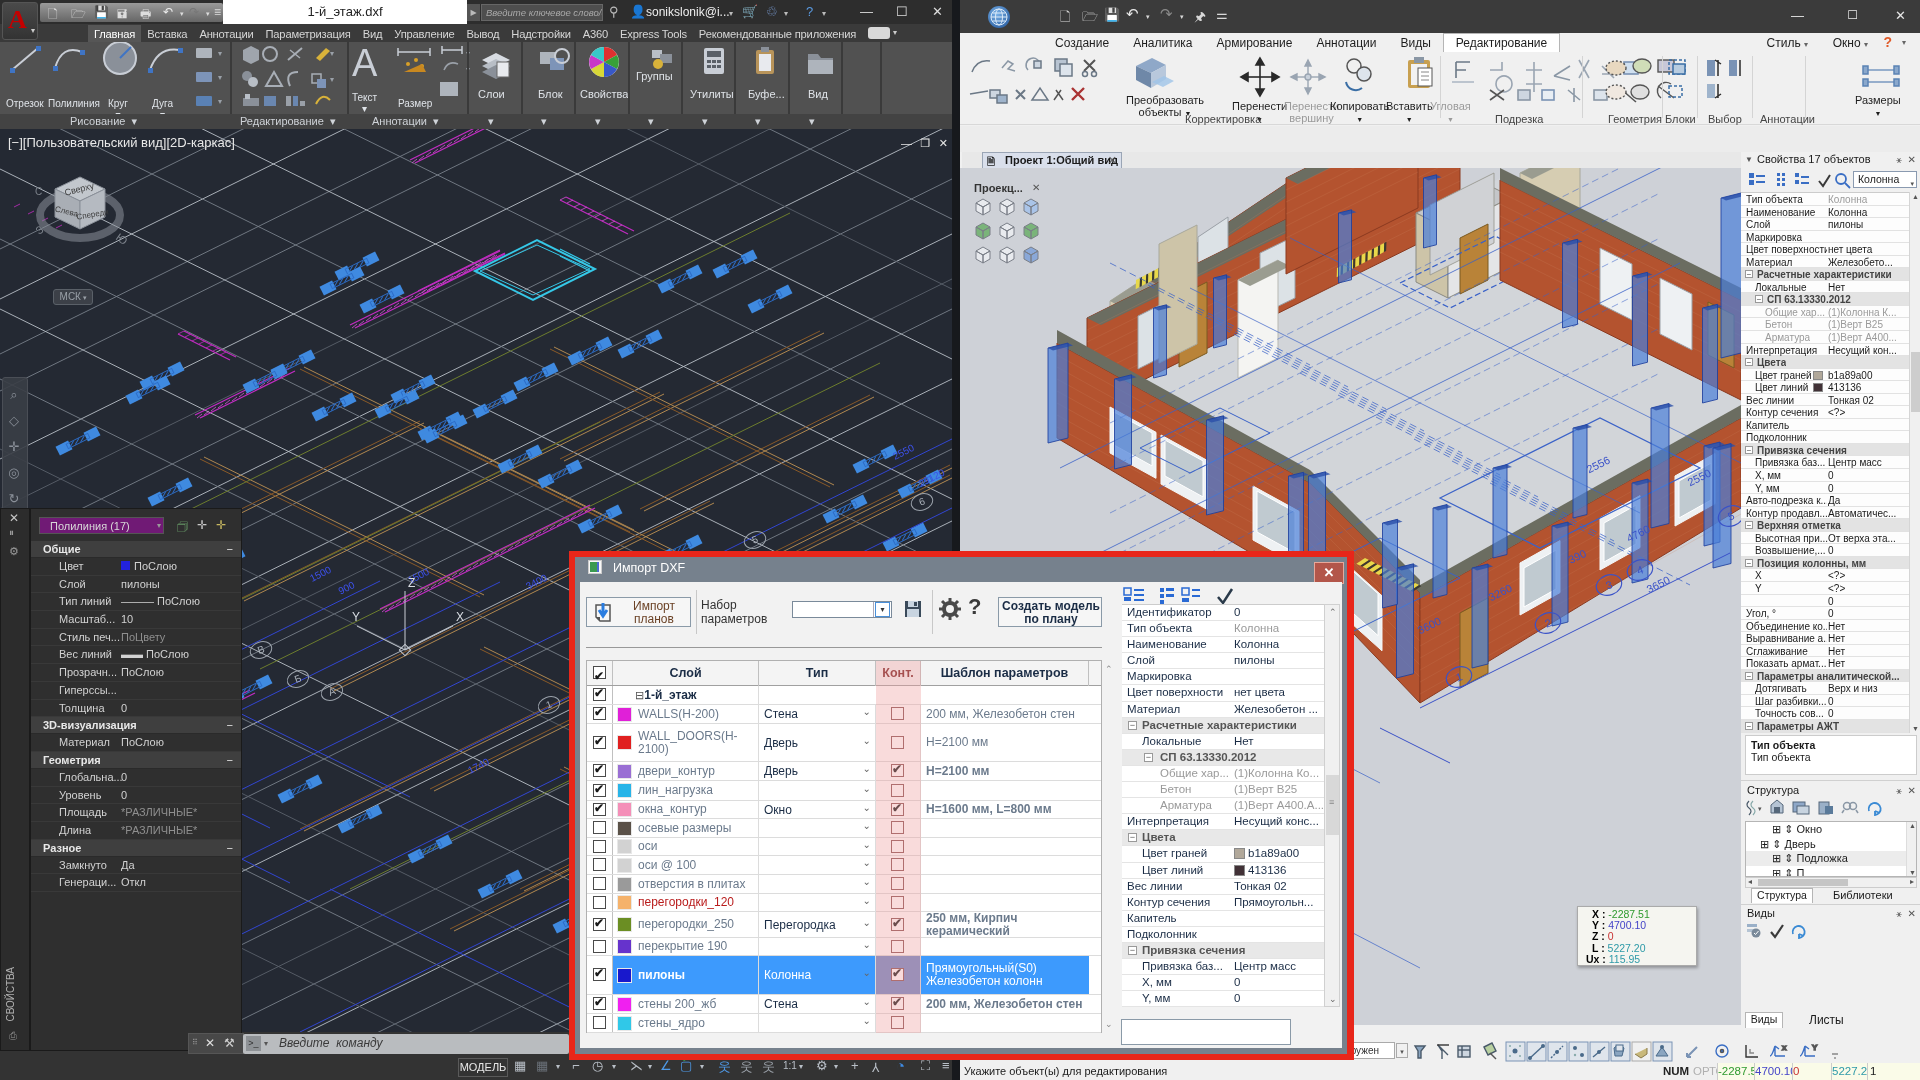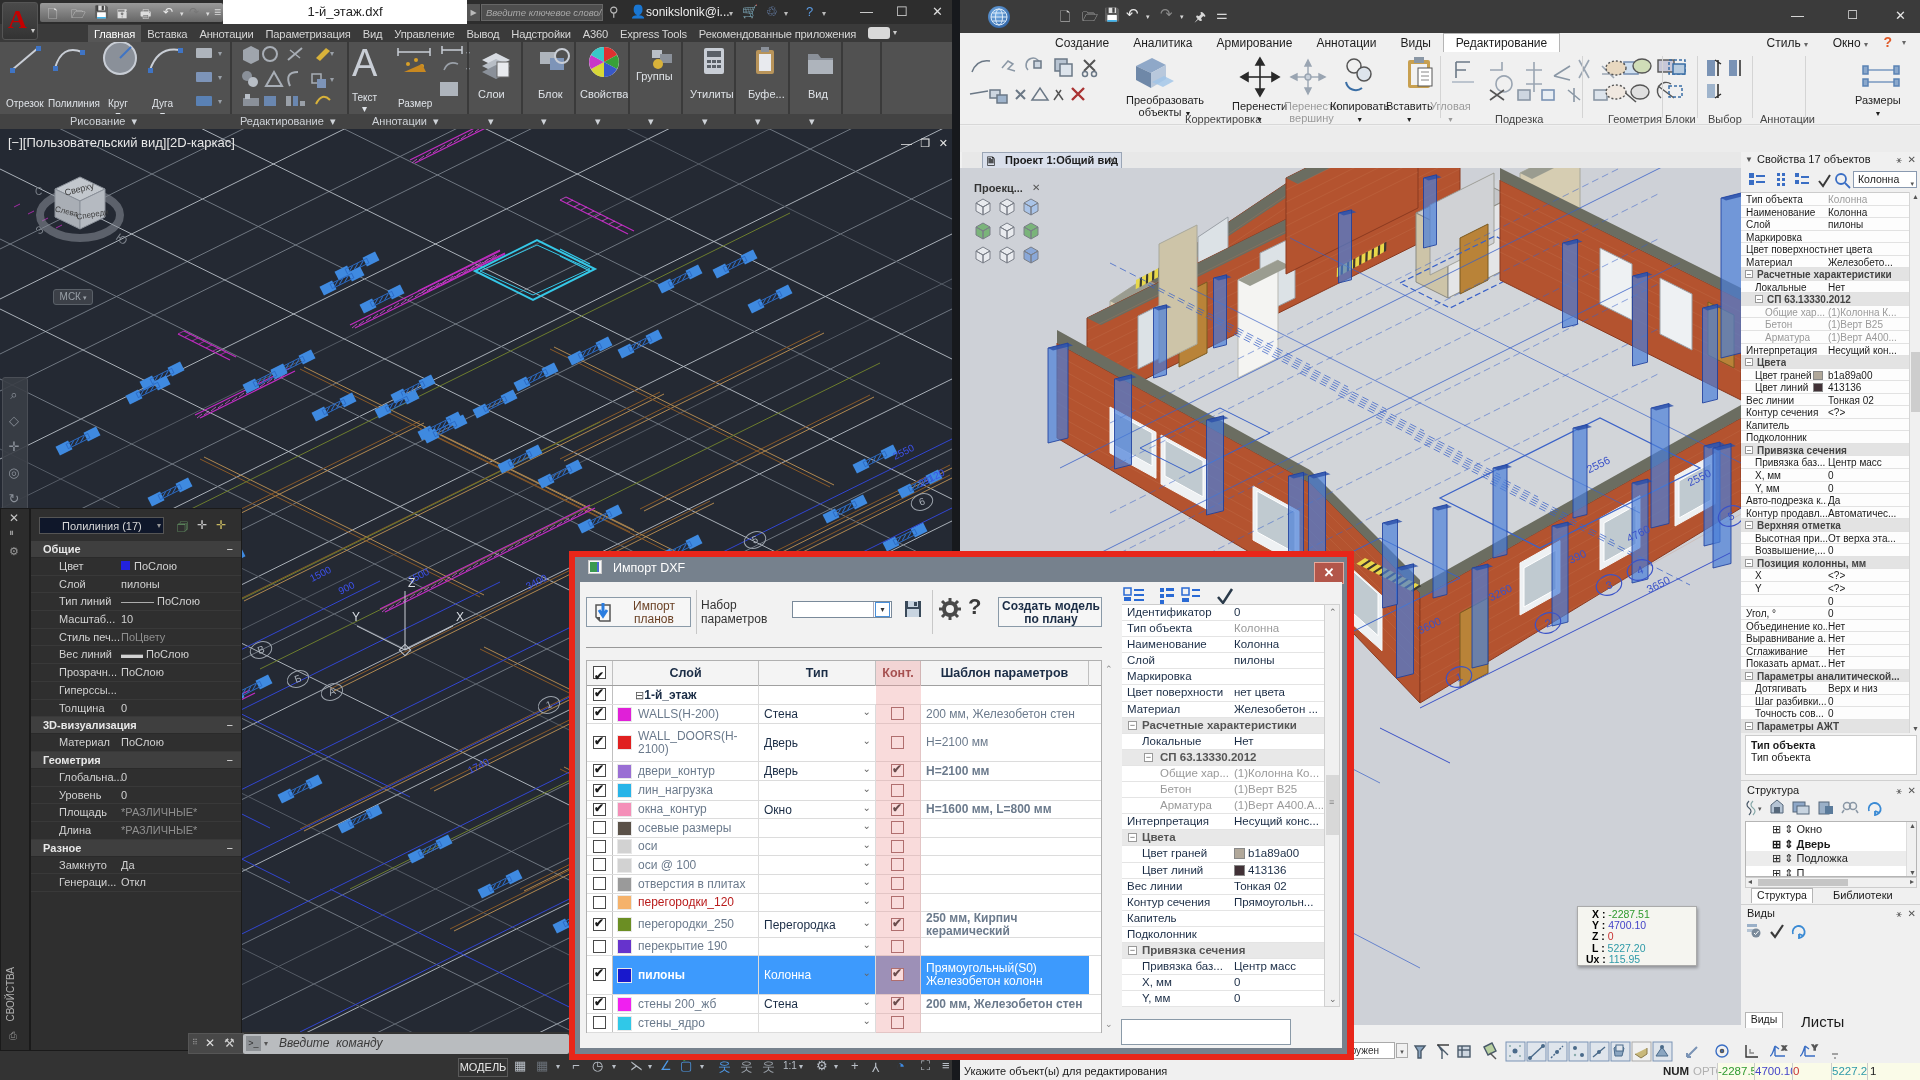--- a/index.html
+++ b/index.html
@@ -1139,21 +1139,21 @@
     <div class="ac-pal">
       <div class="pal-strip">
         <span style="position:absolute;left:8px;top:2px;color:#c8c8c8;font-size:12px;">✕</span>
         <span style="position:absolute;left:8px;top:18px;color:#9a9a9a;font-size:10px;">⏸</span>
         <span style="position:absolute;left:8px;top:36px;color:#9a9a9a;font-size:11px;">⚙</span>
         <span style="position:absolute;left:4px;bottom:28px;color:#b0b0b0;font-size:10px;writing-mode:vertical-rl;transform:rotate(180deg);">СВОЙСТВА</span>
         <span style="position:absolute;left:8px;bottom:8px;color:#9a9a9a;font-size:10px;">⎙</span>
       </div>
       <div class="pal-body">
         <div style="position:relative;height:32px;">
-          <div style="position:absolute;left:8px;top:8px;width:125px;height:17px;background:#0f172a;border:1px solid #555;color:#d8d8d8;font-size:11px;line-height:16px;padding-left:22px;">Полилиния (17)<span style="position:absolute;right:2px;top:0;color:#999;font-size:8px;">▾</span></div>
+          <div style="position:absolute;left:8px;top:8px;width:125px;height:17px;background:#701a75;border:1px solid #555;color:#d8d8d8;font-size:11px;line-height:16px;padding-left:10px;">Полилиния (17)<span style="position:absolute;right:2px;top:0;color:#999;font-size:8px;">▾</span></div>
           <span style="position:absolute;left:146px;top:9px;font-size:12px;color:#7dc47d;">🗇</span>
           <span style="position:absolute;left:166px;top:9px;font-size:12px;color:#c8c8c8;">✛</span>
           <span style="position:absolute;left:185px;top:9px;font-size:12px;color:#c8b860;">✛</span>
         </div>
         <div class="phead">Общие<span>−</span></div>
         <div class="prow">
             <span class="lab">Цвет</span>
             <span class="val"><span style="display:inline-block;width:9px;height:9px;background:#2222dd;margin-right:4px;"></span>ПоСлою</span>
           </div>
         <div class="prow">
@@ -1989,21 +1989,21 @@
             <g stroke="#8a97a5" stroke-width="1.5" fill="none">
               <circle cx="106" cy="9" r="3.5"></circle>
               <circle cx="112" cy="9" r="3.5"></circle>
               <line x1="103" y1="13" x2="101" y2="16"></line>
               <line x1="115" y1="13" x2="117" y2="16"></line>
             </g>
             <path d="M128 14 a6 6 0 1 1 6 4 m0 -4 l0 5 m0 -5 l5 2" stroke="#3a8ad4" stroke-width="1.8" fill="none"></path>
           </svg>
         <div style="position:absolute;left:4px;top:40px;width:172px;height:56px;background:#fff;border:1px solid #b5b5b5;overflow:hidden;font-size:11px;color:#1a1a1a;">
           <div style="padding-left:26px;line-height:14.5px;">⊞ ⇕ Окно</div>
-          <div style="padding-left:26px;line-height:14.5px;font-weight:bold;">⊞ ⇕ Дверь</div>
+          <div style="padding-left:14px;line-height:14.5px;">⊞ ⇕ Дверь</div>
           <div style="padding-left:26px;line-height:14.5px;background:#ececec;">⊞ ⇕ Подложка</div>
           <div style="padding-left:26px;line-height:14.5px;">⊞ ⇕ П</div>
           <div style="position:absolute;right:0;top:0;width:10px;height:100%;background:#f0f0f0;border-left:1px solid #ddd;">
               <span style="position:absolute;top:0px;left:2px;font-size:7px;color:#555;">▲</span>
               <span style="position:absolute;bottom:0px;left:2px;font-size:7px;color:#555;">▼</span>
             </div>
         </div>
         <div style="position:absolute;left:4px;top:96px;width:172px;height:11px;background:#f0f0f0;border:1px solid #ccc;">
             <span style="position:absolute;left:2px;top:-1px;font-size:8px;color:#555;">◂</span>
             <span style="position:absolute;right:2px;top:-1px;font-size:8px;color:#555;">▸</span>
@@ -2024,21 +2024,21 @@
               <rect x="6" y="4" width="10" height="3" fill="#9ab0c8"></rect>
               <rect x="6" y="9" width="10" height="3" fill="#b5c4d4"></rect>
               <circle cx="15" cy="13" r="4.5" fill="#7a8a9a"></circle>
               <path d="M13 13 l1.5 1.5 3 -3.5" stroke="#fff" stroke-width="1" fill="none"></path>
             </g>
             <path d="M30 12 l4 5 8 -12" stroke="#3a3a3a" stroke-width="2.2" fill="none"></path>
             <path d="M52 14 a6 6 0 1 1 6 4 m0 -4 l0 5 m0 -5 l5 2" stroke="#3a8ad4" stroke-width="1.8" fill="none"></path>
           </svg>
         <div style="position:absolute;left:0px;top:106px;width:179px;height:17px;">
           <span style="position:absolute;left:4px;top:1px;width:38px;height:16px;background:#fff;border:1px solid #b5b5b5;border-bottom:none;font-size:10.5px;text-align:center;color:#1a1a1a;">Виды</span>
-          <span style="position:absolute;left:60px;top:2px;font-size:15px;color:#1a1a1a;text-align:center;">Листы</span>
+          <span style="position:absolute;left:68px;top:2px;font-size:12px;color:#1a1a1a;text-align:center;">Листы</span>
         </div>
       </div>
 </div>
     <div class="sp-toolbar">
       <div class="abs" style="left:383px;top:2px;width:52px;height:17px;background:#fff;border:1px solid #aaa;font-size:10px;color:#333;line-height:15px;padding-left:3px;">гружен<span style="position:absolute;right:-14px;top:0px;width:12px;height:15px;border:1px solid #aaa;font-size:7px;text-align:center;color:#555;">▾</span></div>
       <svg width="960" height="23" style="position:absolute;left:0;top:0;">
         <g stroke="#4a5a6a" stroke-width="1.4" fill="none">
           <path d="M455 6 l10 0 -4 5 0 7 -3 0 0 -7z" fill="#8aa5c0"></path>
           <path d="M478 5 l4 6 0 8 m-4 -14 l10 10" fill="none"></path>
             <path d="M477 5 l12 0" stroke="#333"></path>

